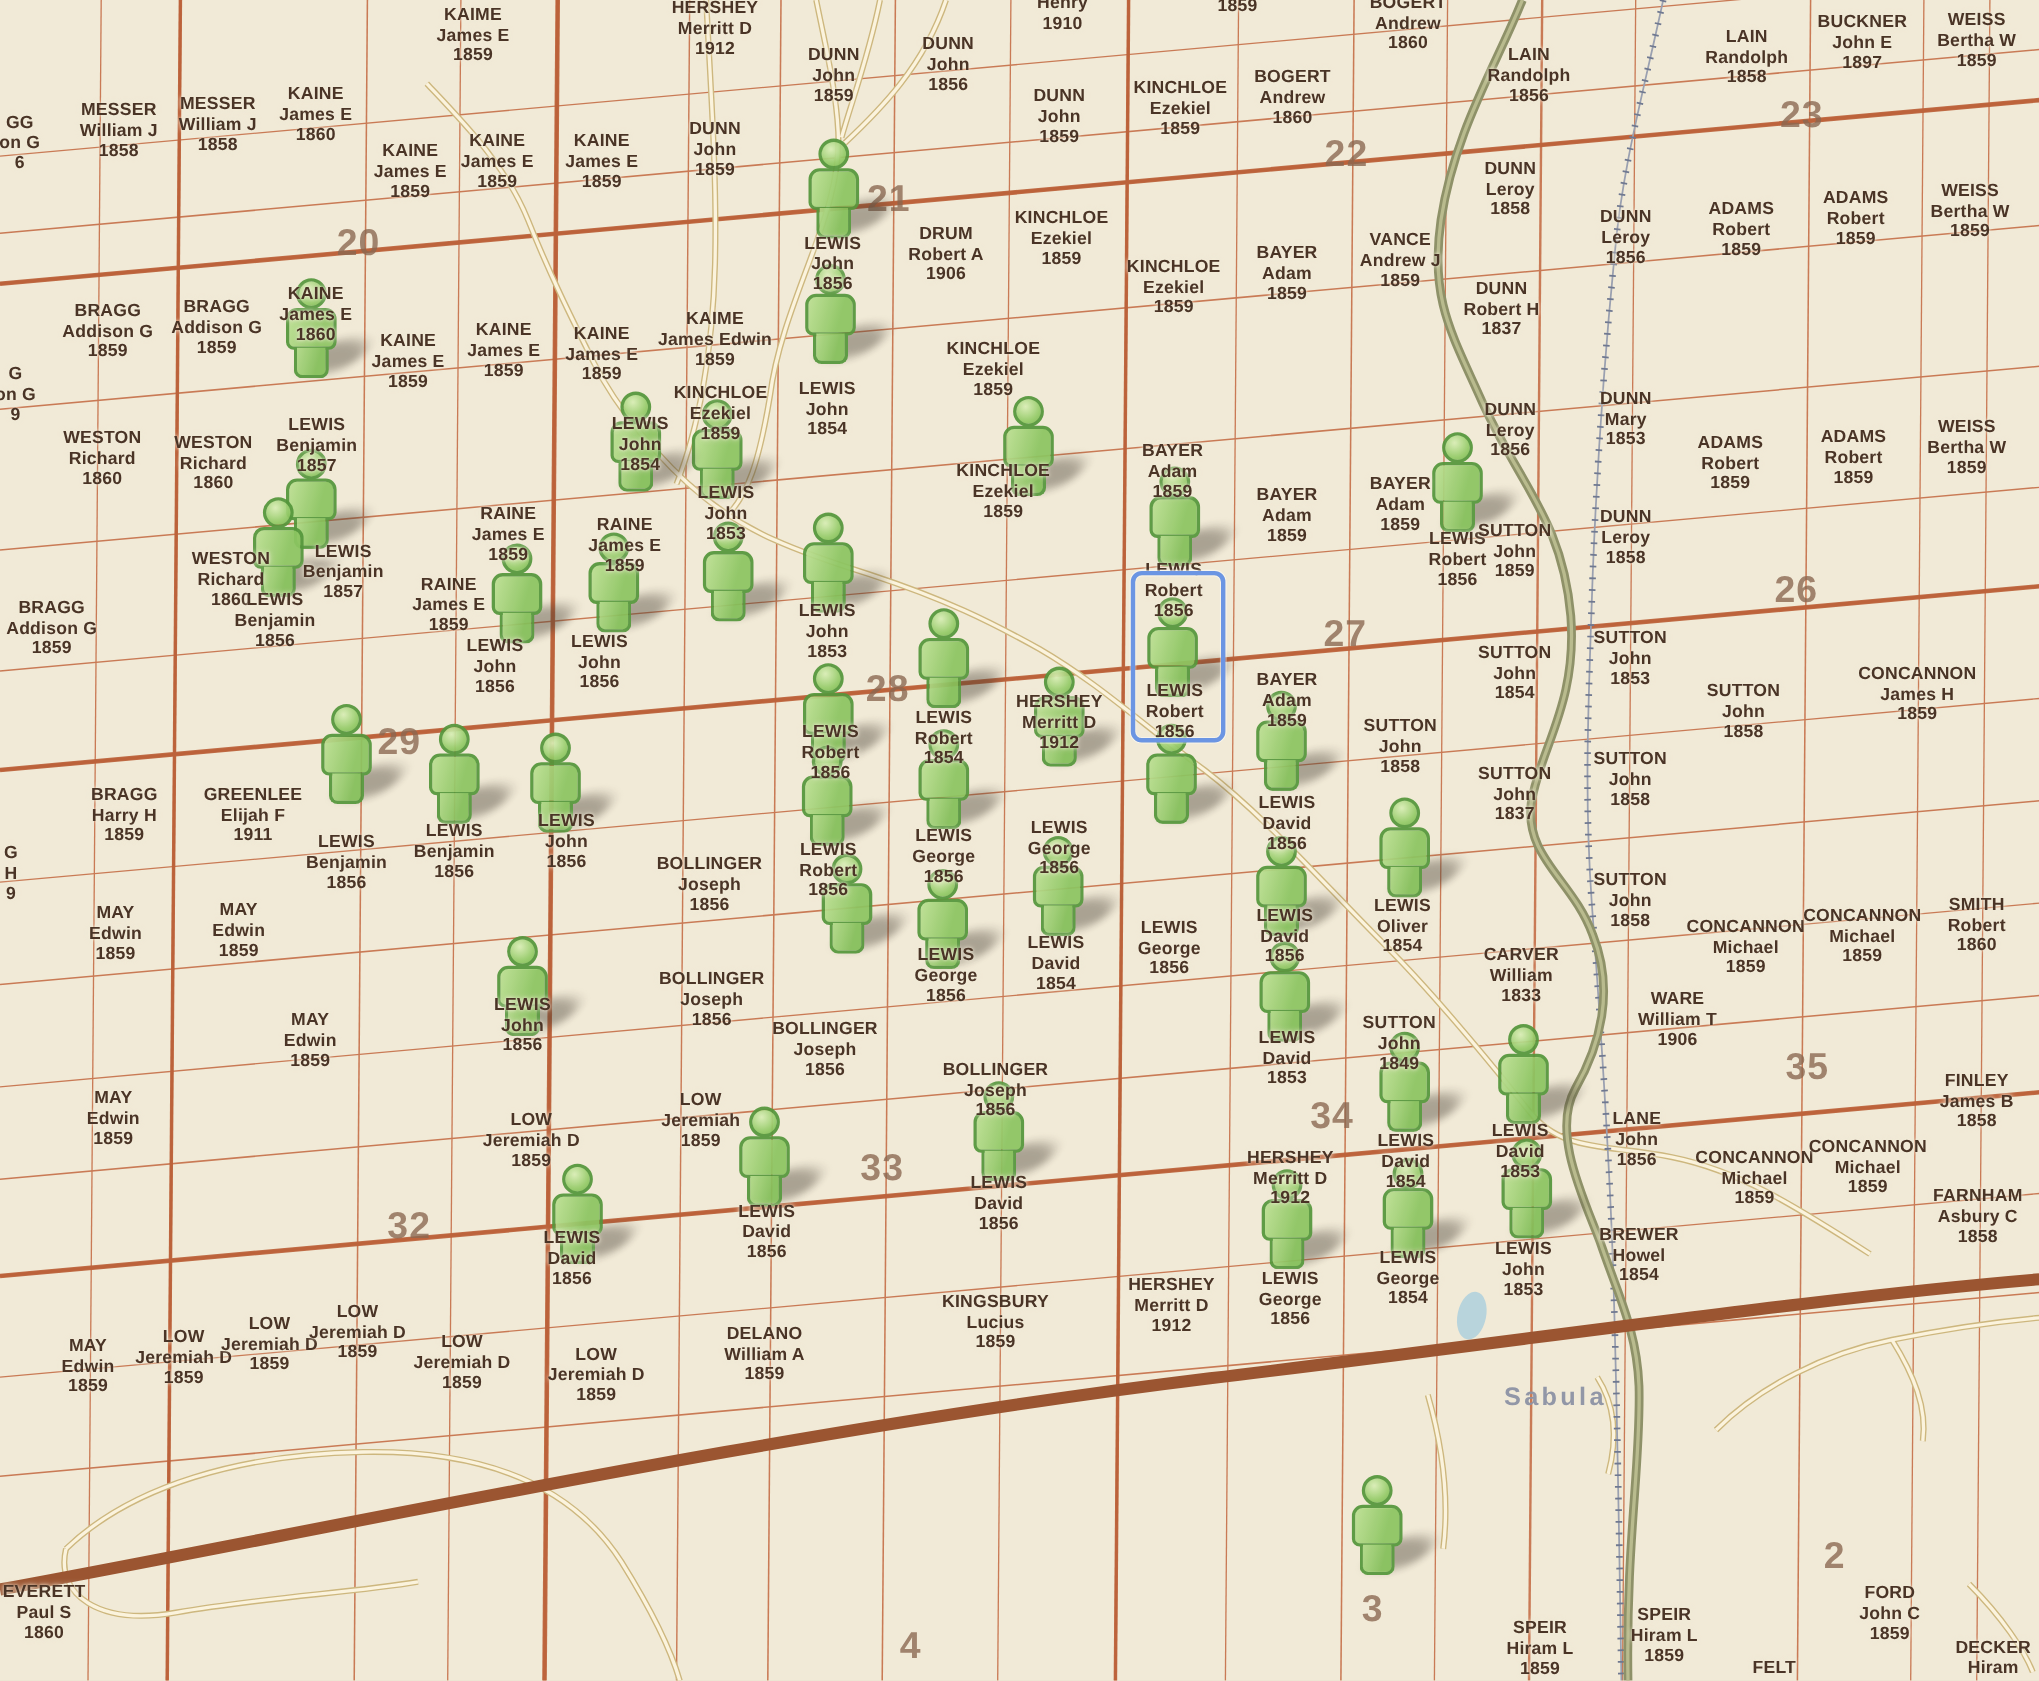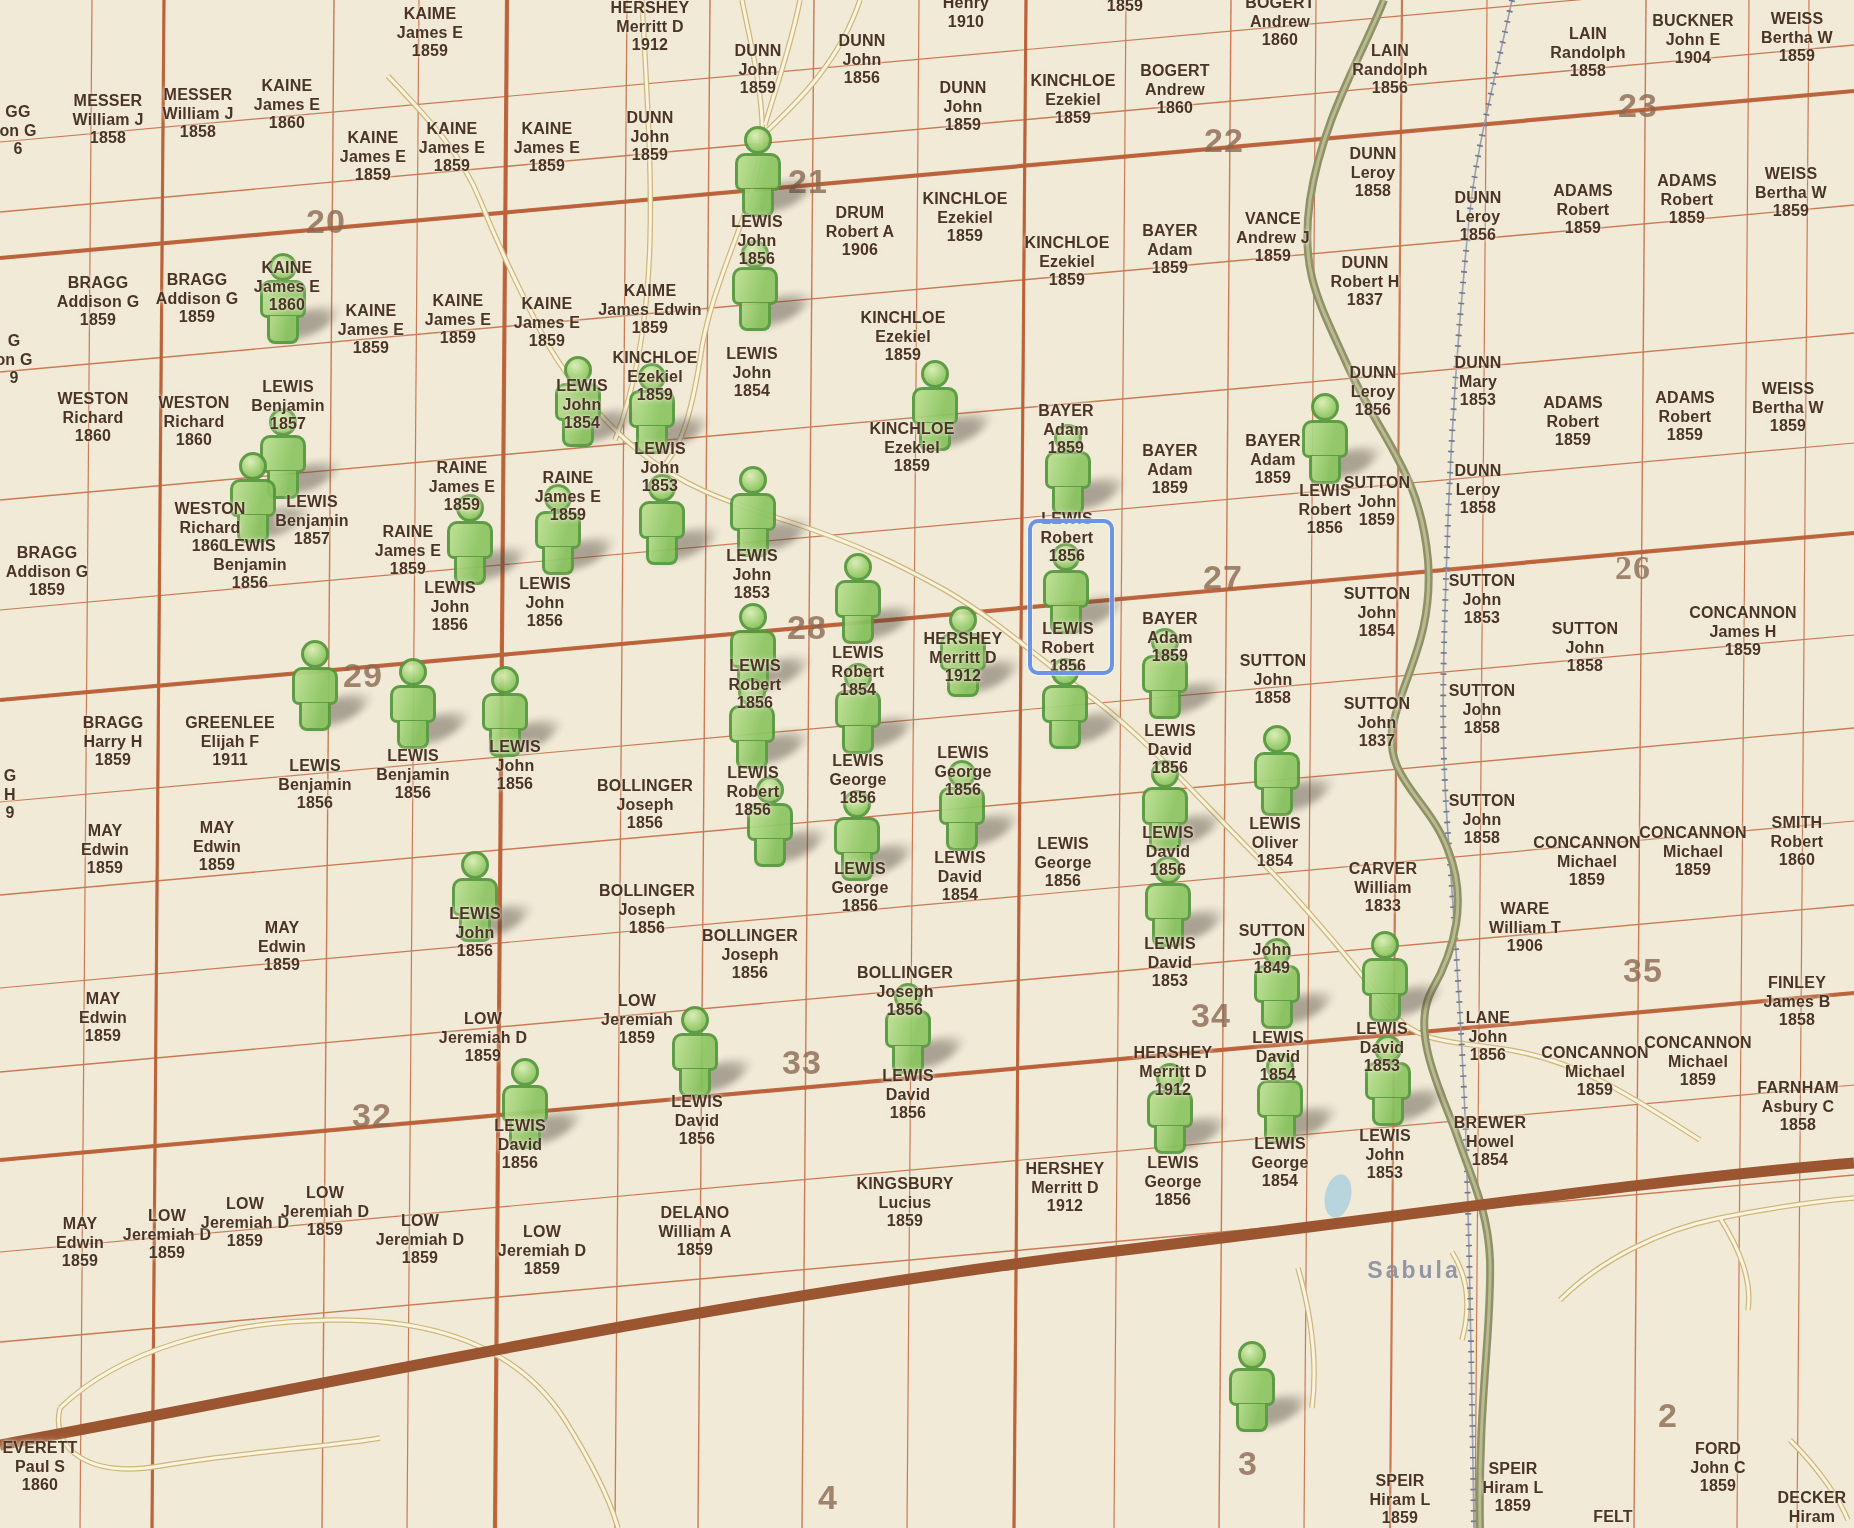--- a/index.html
+++ b/index.html
@@ -120,21 +120,21 @@
     <path d="M1384,0 C1360,60 1322,120 1310,200 C1300,270 1318,300 1345,360 C1380,440 1420,470 1428,560 C1434,640 1400,680 1392,730 C1386,780 1430,800 1448,850 C1468,900 1455,950 1432,990 C1410,1030 1440,1090 1455,1130 C1472,1180 1488,1210 1490,1260 C1492,1330 1478,1400 1480,1528" fill="none" stroke="#b9bb8e" stroke-width="3"></path>
 
     <path d="M0,1445 C300,1390 700,1302 1100,1253 C1400,1217 1650,1180 1854,1163" fill="none" stroke="#9b5531" stroke-width="11"></path>
   </svg>
 
   <div id="sections-layer">
       <div class="section-num" style="left: 326px; top: 221px;">20</div>
       <div class="section-num" style="left: 808px; top: 181px;">21</div>
       <div class="section-num" style="left: 1224px; top: 140px;">22</div>
       <div class="section-num" style="left: 1638px; top: 105px;">23</div>
-      <div class="section-num" style="left: 1633px; top: 568px; font-family: Liberation Serif, serif;">26</div>
+      <div class="section-num" style="left: 1633px; top: 537px;">26</div>
       <div class="section-num" style="left: 1223px; top: 577px; text-align: right;">27</div>
       <div class="section-num" style="left: 807px; top: 627px;">28</div>
       <div class="section-num" style="left: 363px; top: 675px;">29</div>
       <div class="section-num" style="left: 372px; top: 1115px;">32</div>
       <div class="section-num" style="left: 802px; top: 1062px;">33</div>
       <div class="section-num" style="left: 1211px; top: 1015px;">34</div>
       <div class="section-num" style="left: 1643px; top: 970px;">35</div>
       <div class="section-num" style="left: 1668px; top: 1415px;">2</div>
       <div class="section-num" style="left: 1248px; top: 1463px;">3</div>
       <div class="section-num" style="left: 828px; top: 1497px;">4</div>
@@ -446,21 +446,21 @@
 Andrew
 1860</div>
       <div class="label" style="left: 1390px; top: 70px;">LAIN
 Randolph
 1856</div>
       <div class="label" style="left: 1588px; top: 53px;">LAIN
 Randolph
 1858</div>
       <div class="label" style="left: 1693px; top: 40px;">BUCKNER
 John E
-1904</div>
+1897</div>
       <div class="label" style="left: 1797px; top: 38px;">WEISS
 Bertha W
 1859</div>
       <div class="label" style="left: 98px; top: 302px;">BRAGG
 Addison G
 1859</div>
       <div class="label" style="left: 197px; top: 299px;">BRAGG
 Addison G
 1859</div>
       <div class="label" style="left: 287px; top: 287px;">KAINE

